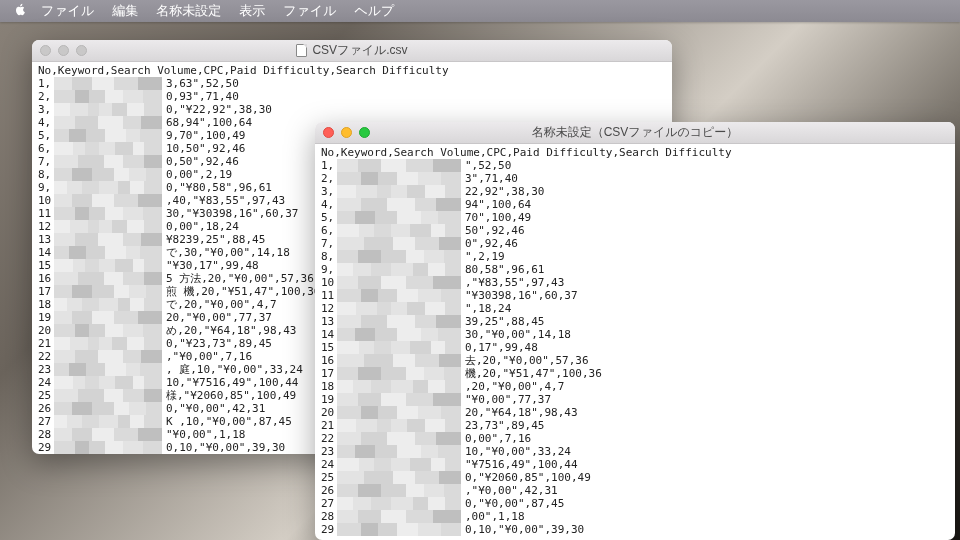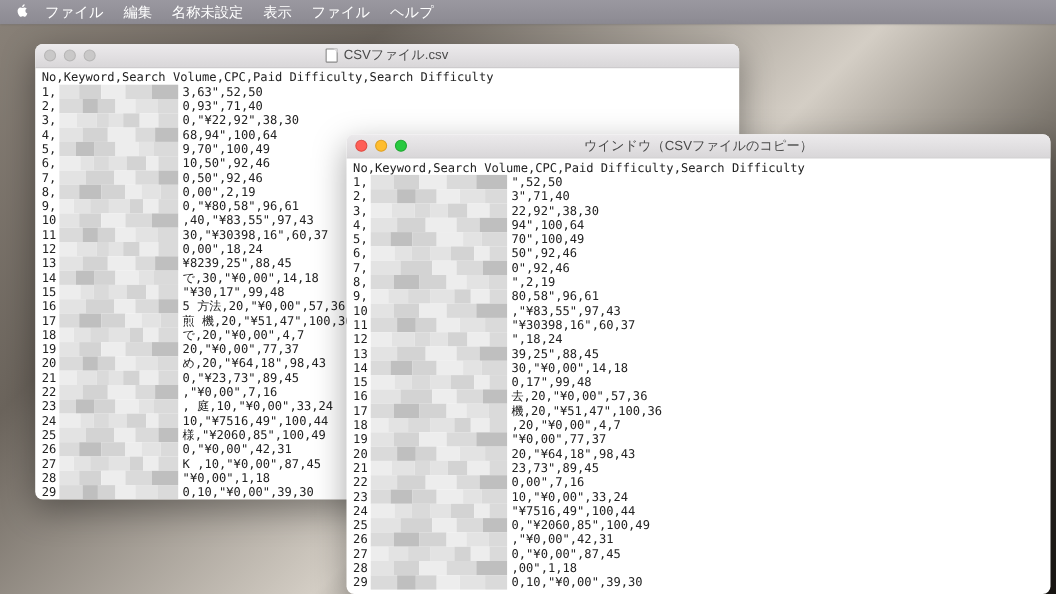--- a/index.html
+++ b/index.html
@@ -344,21 +344,21 @@
 </div>
 
 <div class="window" style="left:315px; top:122px; width:640px; height:418px;">
   <div class="titlebar">
     <div class="traffic">
       <div class="tl r"></div>
       <div class="tl y"></div>
       <div class="tl g"></div>
     </div>
     <div class="titletext">
-      <span>ウインドウ（CSVファイルのコピー）</span>
+      <span>名称未設定（CSVファイルのコピー）</span>
     </div>
   </div>
   <div class="content" id="front-content">
     <div class="header-line">No,Keyword,Search Volume,CPC,Paid Difficulty,Search Difficulty</div>
   <div class="row"><span class="no">1,</span><div class="redact" style="left: 16px;">
           <span class="b1" style="width: 21px;"></span>
           <span class="b2" style="width: 23px;"></span>
           <span class="b3" style="width: 25px;"></span>
           <span class="b4" style="width: 27px;"></span>
           <span class="b5" style="width: 28px;"></span>

